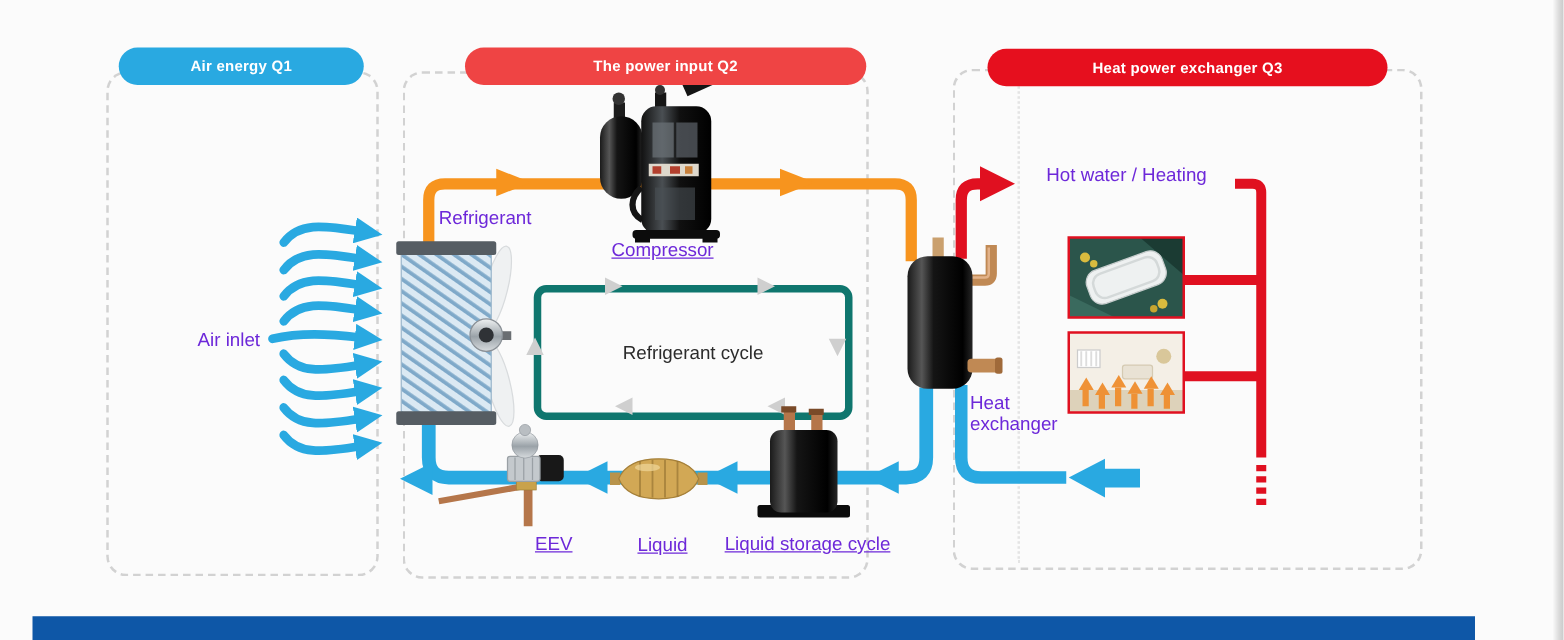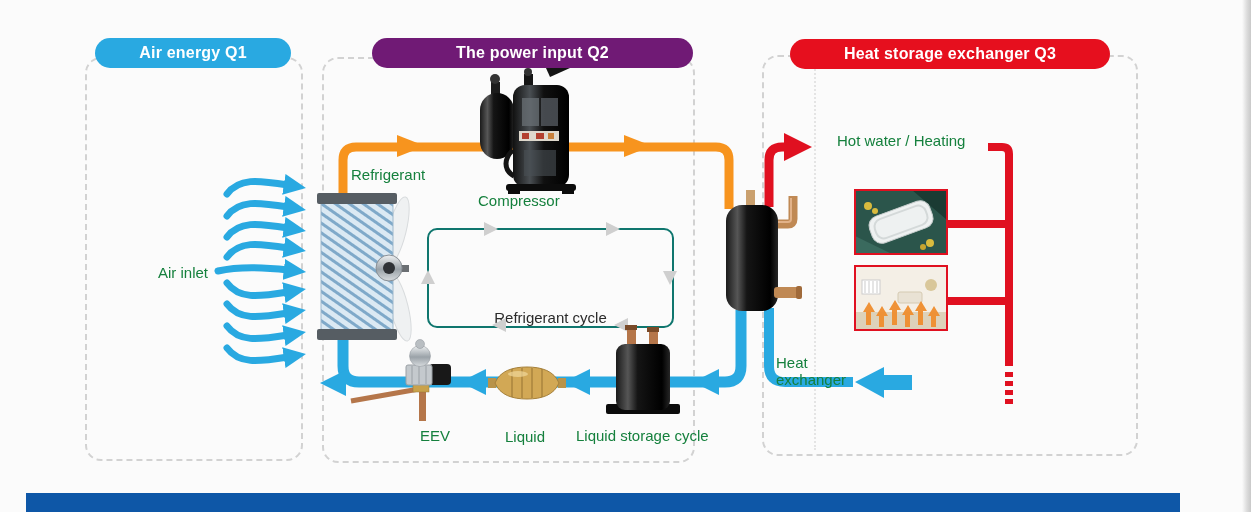--- a/index.html
+++ b/index.html
@@ -8,31 +8,31 @@
     background:#fbfbfb;
     font-family:"Liberation Sans", sans-serif;
   }
   .dashed-box{
     position:absolute;border:2px dashed #d2d2d2;border-radius:16px;
     background:transparent;
   }
   .pill{
     position:absolute;height:30px;border-radius:16px;
     display:flex;align-items:center;justify-content:center;
-    color:#ffffff;font-weight:bold;font-size:16px;letter-spacing:.2px;
+    color:#ffffff;font-weight:bold;font-size:12px;letter-spacing:.2px;
   }
   .lbl{
-    position:absolute;color:#15803d;font-size:15px;line-height:17px;
-  }
-  .lbl.center{}
+    position:absolute;color:#6d28d9;font-size:15px;line-height:17px;
+  }
+  .lbl.center{text-align:center;text-decoration:underline;}
   .pre{white-space:pre-line;}
   #cycle-box{
     position:absolute;left:427px;top:228px;width:243px;height:96px;
-    border:2px solid #0f766e;border-radius:10px;
-    display:flex;align-items:flex-end;justify-content:center;
+    border:6px solid #0f766e;border-radius:10px;
+    display:flex;align-items:center;justify-content:center;
     color:#2b2b2b;font-size:15px;z-index:1;
   }
   #pipes{position:absolute;left:0;top:0;z-index:2;pointer-events:none;}
   .toplayer{z-index:3;}
   #footer-bar{
     position:absolute;left:26px;top:493px;width:1154px;height:19px;
     background:#0e57a7;z-index:4;
   }
   #page-edge{
     position:absolute;right:0;top:0;width:9px;height:512px;z-index:5;
@@ -253,32 +253,32 @@
             <rect x="931" y="316" width="5" height="11"></rect>
         </g>
       </g>
       <rect x="855" y="266" width="92" height="64" fill="none" stroke="#e01020" stroke-width="2"></rect>
     </g>
   </svg>
 
   <div class="pill toplayer" style="left:95px;top:38px;width:196px;background:#29a9e1;">
     <span>Air energy Q1</span>
   </div>
-  <div class="pill toplayer" style="left:372px;top:38px;width:321px;background:#701a75;">
+  <div class="pill toplayer" style="left:372px;top:38px;width:321px;background:#ef4444;">
     <span>The power input Q2</span>
   </div>
   <div class="pill toplayer" style="left:790px;top:39px;width:320px;background:#e60f1e;">
-    <span>Heat storage exchanger Q3</span>
+    <span>Heat power exchanger Q3</span>
   </div>
 
   <div class="lbl toplayer" style="left:158px;top:264px;">Air inlet</div>
   <div class="lbl toplayer" style="left:351px;top:166px;">Refrigerant</div>
   <div class="lbl center toplayer" style="left:478px;top:192px;width:104px;">Compressor</div>
   <div class="lbl toplayer" style="left:837px;top:132px;">Hot water / Heating</div>
-  <div class="lbl pre toplayer" style="left:776px;top:314px;margin-top:40px;">Heat
+  <div class="lbl pre toplayer" style="left:776px;top:314px;">Heat
 exchanger</div>
   <div class="lbl center toplayer" style="left:420px;top:427px;width:46px;">EEV</div>
   <div class="lbl center toplayer" style="left:505px;top:428px;width:50px;">Liquid</div>
   <div class="lbl center toplayer" style="left:576px;top:427px;width:140px;">Liquid storage cycle</div>
 
   <div id="footer-bar"></div>
   <div id="page-edge"></div>
 </div>
 
 </body></html>

